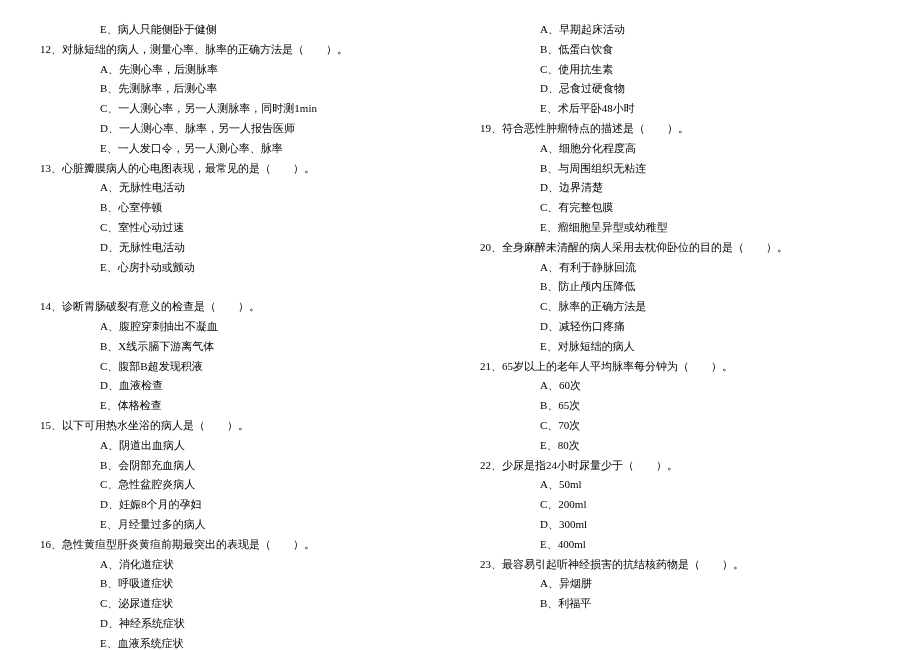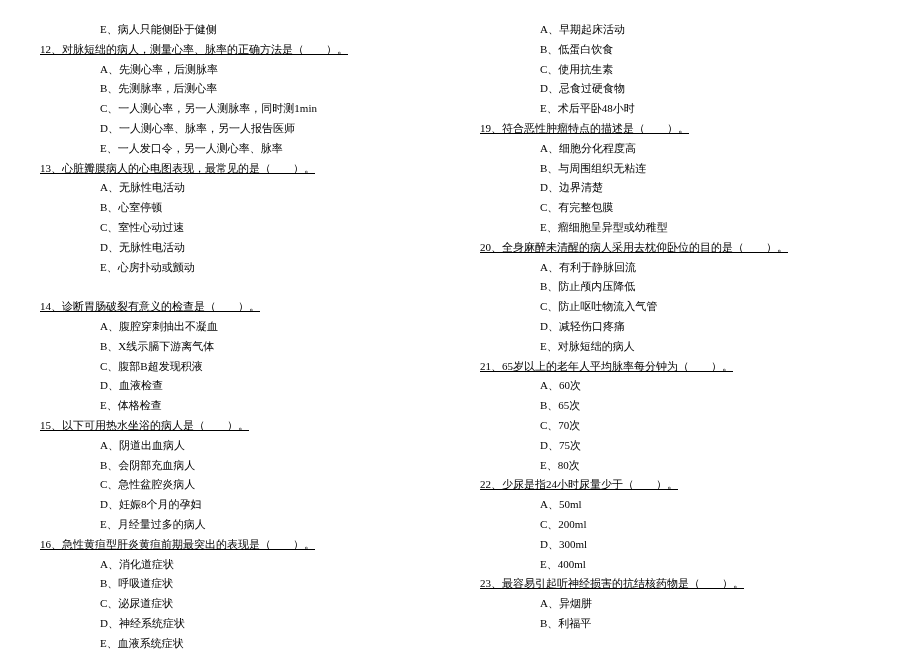--- a/index.html
+++ b/index.html
@@ -14,21 +14,20 @@
     }
     .columns {
       display: flex;
       gap: 40px;
     }
     .col {
       flex: 1;
     }
     .q-text {
       padding-left: 0;
-      text-decoration: underline;
     }
     .option {
       padding-left: 60px;
     }
   </style>
 </head>
 <body>
 
 <div class="columns">
   <div class="col">
@@ -90,29 +89,28 @@
     <div class="q-text">19、符合恶性肿瘤特点的描述是（　　）。</div>
     <div class="option">A、细胞分化程度高</div>
     <div class="option">B、与周围组织无粘连</div>
     <div class="option">D、边界清楚</div>
     <div class="option">C、有完整包膜</div>
     <div class="option">E、瘤细胞呈异型或幼稚型</div>
 
     <div class="q-text">20、全身麻醉未清醒的病人采用去枕仰卧位的目的是（　　）。</div>
     <div class="option">A、有利于静脉回流</div>
     <div class="option">B、防止颅内压降低</div>
-    <div class="option">C、防止呕吐物流入气管</div>
+    <div class="option">C、脉率的正确方法是</div>
     <div class="option">D、减轻伤口疼痛</div>
     <div class="option">E、对脉短绌的病人</div>
 
     <div class="q-text">21、65岁以上的老年人平均脉率每分钟为（　　）。</div>
     <div class="option">A、60次</div>
     <div class="option">B、65次</div>
     <div class="option">C、70次</div>
-    <div class="option">D、75次</div>
     <div class="option">E、80次</div>
 
     <div class="q-text">22、少尿是指24小时尿量少于（　　）。</div>
     <div class="option">A、50ml</div>
     <div class="option">C、200ml</div>
     <div class="option">D、300ml</div>
     <div class="option">E、400ml</div>
 
     <div class="q-text">23、最容易引起听神经损害的抗结核药物是（　　）。</div>
     <div class="option">A、异烟肼</div>

